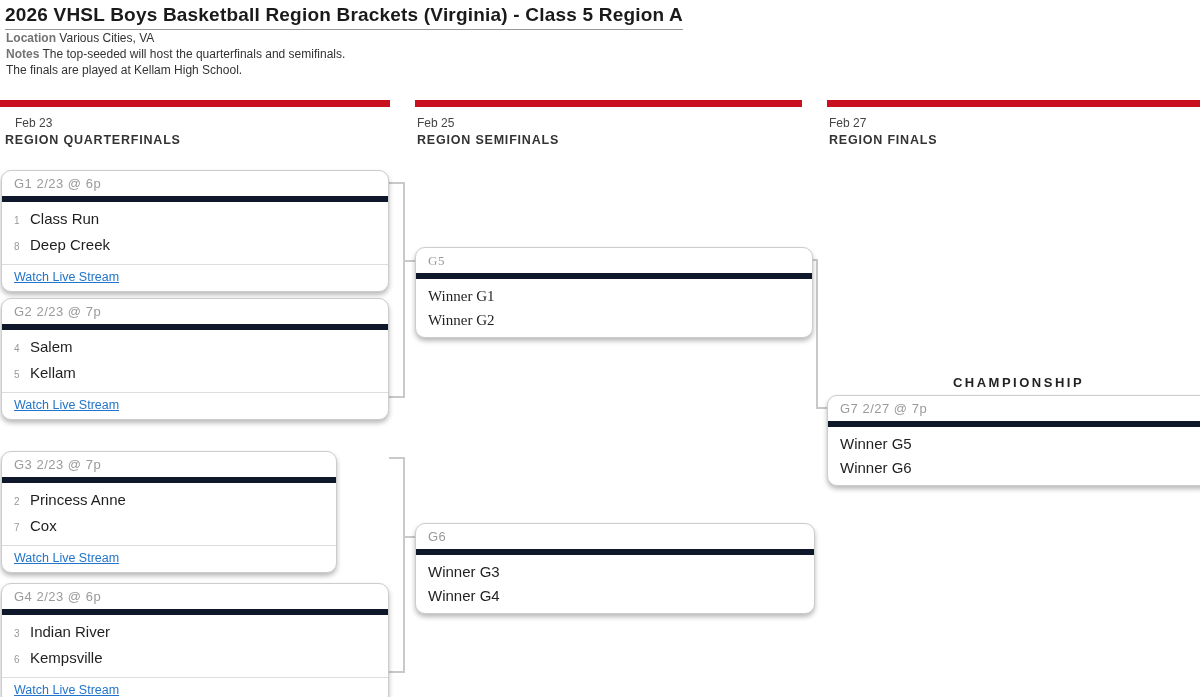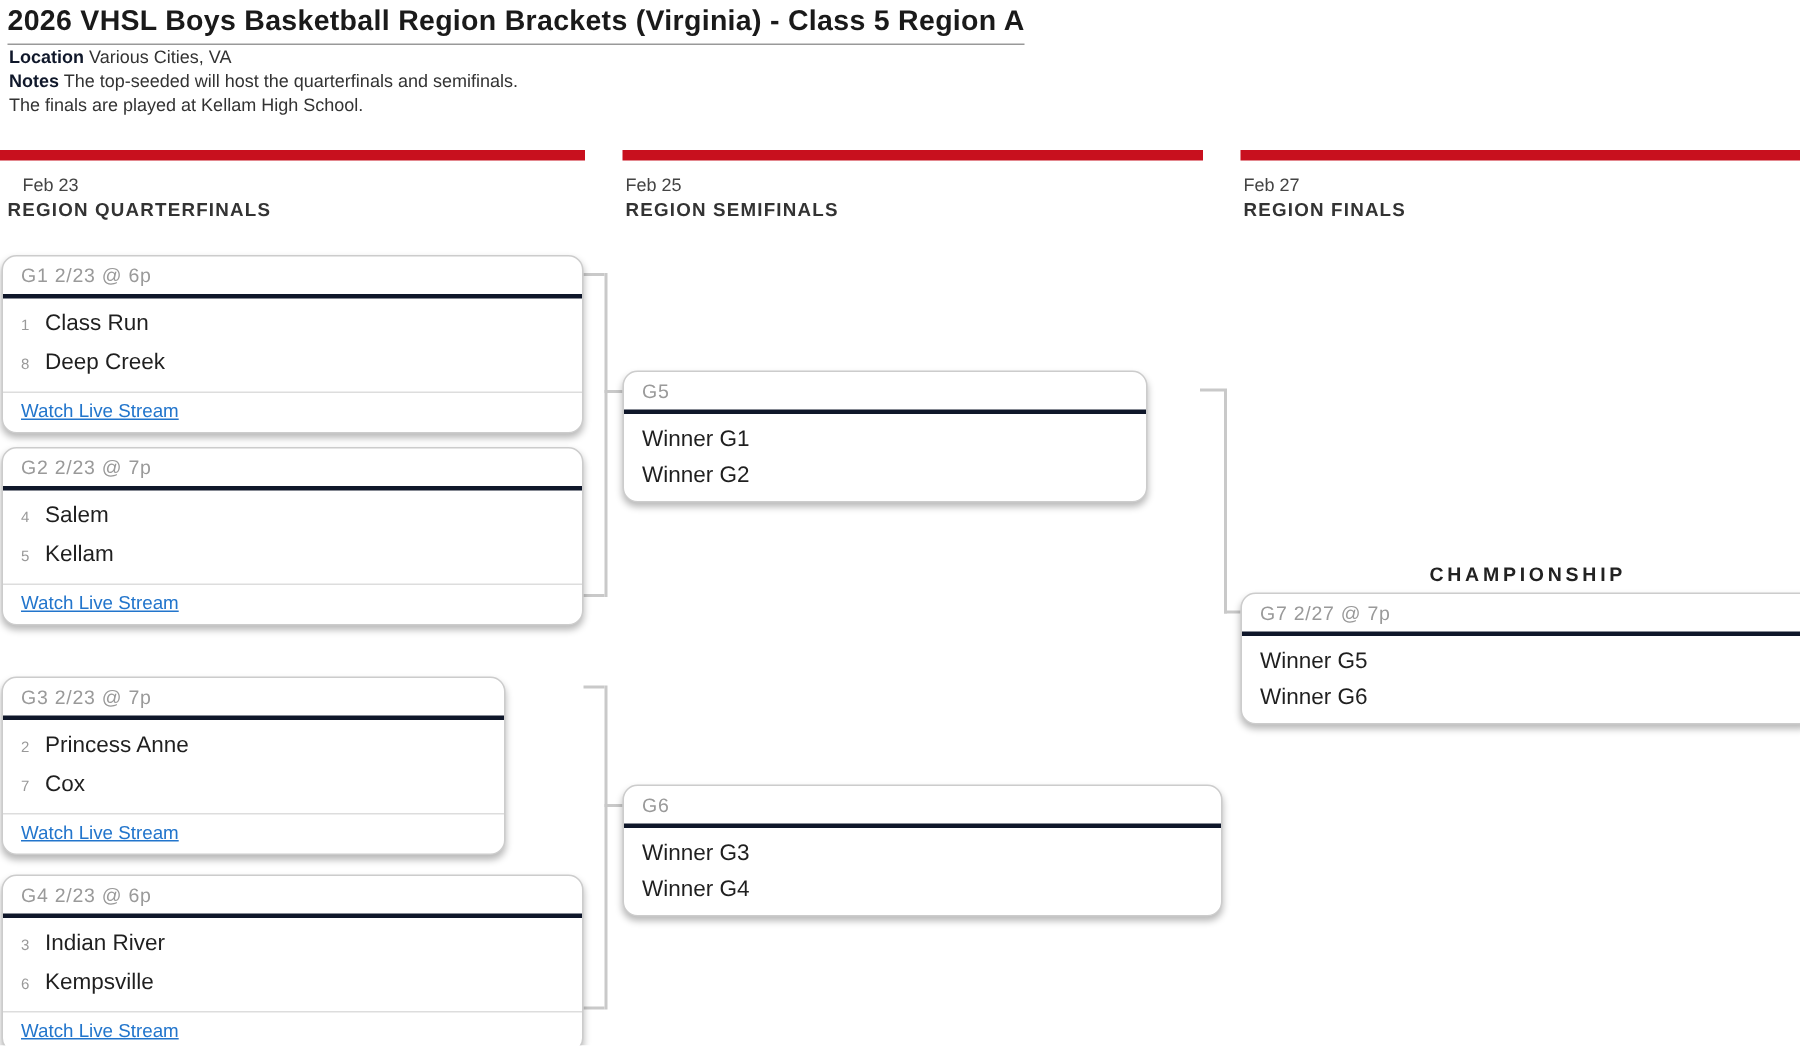--- a/index.html
+++ b/index.html
@@ -7,33 +7,33 @@
     position:relative;width:1200px;height:697px;overflow:hidden;
     font-family:"Liberation Sans", sans-serif;color:#222;background:#fff;
   }
   
   .page-title{
     position:absolute;left:5px;top:4px;margin:0;
     font-size:19px;font-weight:bold;color:#1a1a1a;
     border-bottom:1px solid #999;padding-bottom:3px;letter-spacing:0.2px;
   }
   .meta{position:absolute;left:6px;font-size:12px;color:#333;line-height:15px;}
-  .meta b{color:#0f172a;}
+  .meta b{color:#737373;}
   
   .round-bar{position:absolute;top:100px;height:7px;background:var(--accent-red,#c8101e);}
   .round-date{position:absolute;top:116px;font-size:12px;color:#444;}
   .round-stage{position:absolute;top:133px;font-size:12.5px;font-weight:bold;color:#333;letter-spacing:0.8px;}
   
   .game{
     position:absolute;background:#fff;border:1px solid #ccc;border-radius:10px;
     box-shadow:0 3px 5px rgba(0,0,0,0.28);box-sizing:border-box;
   }
   .game-header{
     font-size:13px;line-height:16px;color:#9a9a9a;letter-spacing:0.5px;
-    padding:5px 12px 4px;border-bottom:3px solid #0f172a;
+    padding:5px 12px 4px;border-bottom:6px solid #0f172a;
   }
   .game-teams{padding:5px 12px;}
   .team-row{display:flex;align-items:baseline;font-size:15px;line-height:24px;color:#1f1f1f;}
   .seed{font-size:10px;color:#999;width:10px;flex:0 0 10px;}
   .team-name{padding-left:6px;}
   .no-seed .team-name{padding-left:0;}
   .game-stream{
     border-top:1px solid #ddd;padding:5px 12px 6px;font-size:12.5px;line-height:15px;
   }
   .stream-link{color:var(--link-blue,#2275cc);text-decoration:underline;cursor:pointer;}
@@ -149,21 +149,21 @@
       <div class="team-row">
         <span class="seed">6</span>
         <span class="team-name">Kempsville</span>
       </div>
     </div>
     <div class="game-stream">
       <span class="stream-link">Watch Live Stream</span>
     </div>
   </div>
 
-  <div class="game" style="left:415px;top:247px;width:350px;">
+  <div class="game" style="left:415px;top:247px;width:398px;font-family:Liberation Serif, serif;">
     <div class="game-header">G5</div>
     <div class="game-teams">
       <div class="team-row no-seed">
         <span class="team-name">Winner G1</span>
       </div>
       <div class="team-row no-seed">
         <span class="team-name">Winner G2</span>
       </div>
     </div>
   </div>

